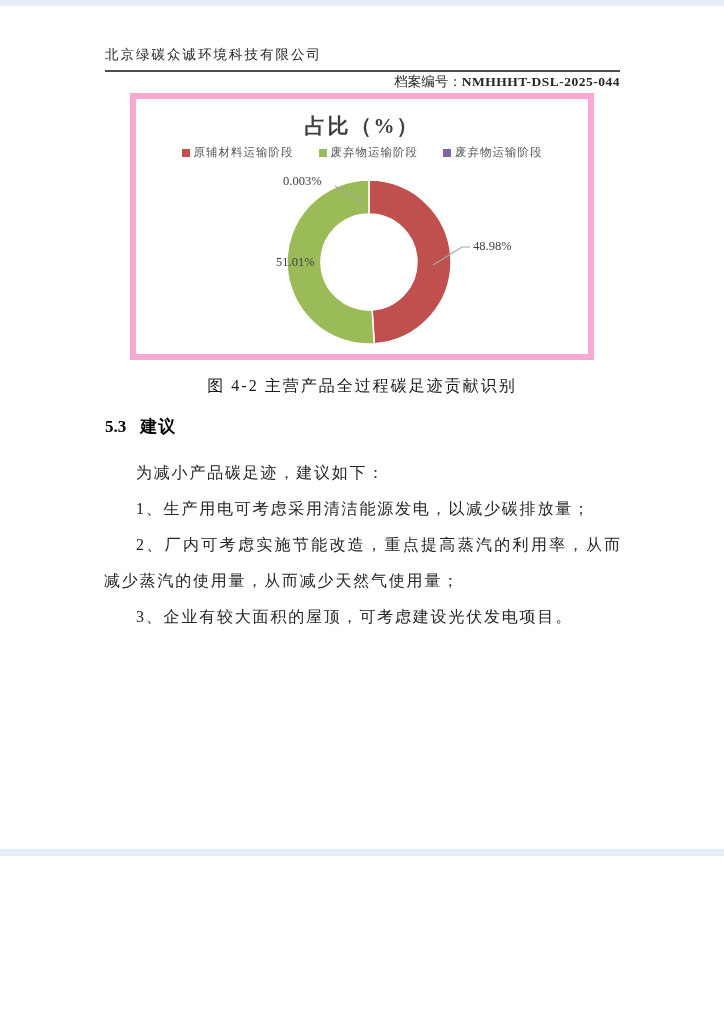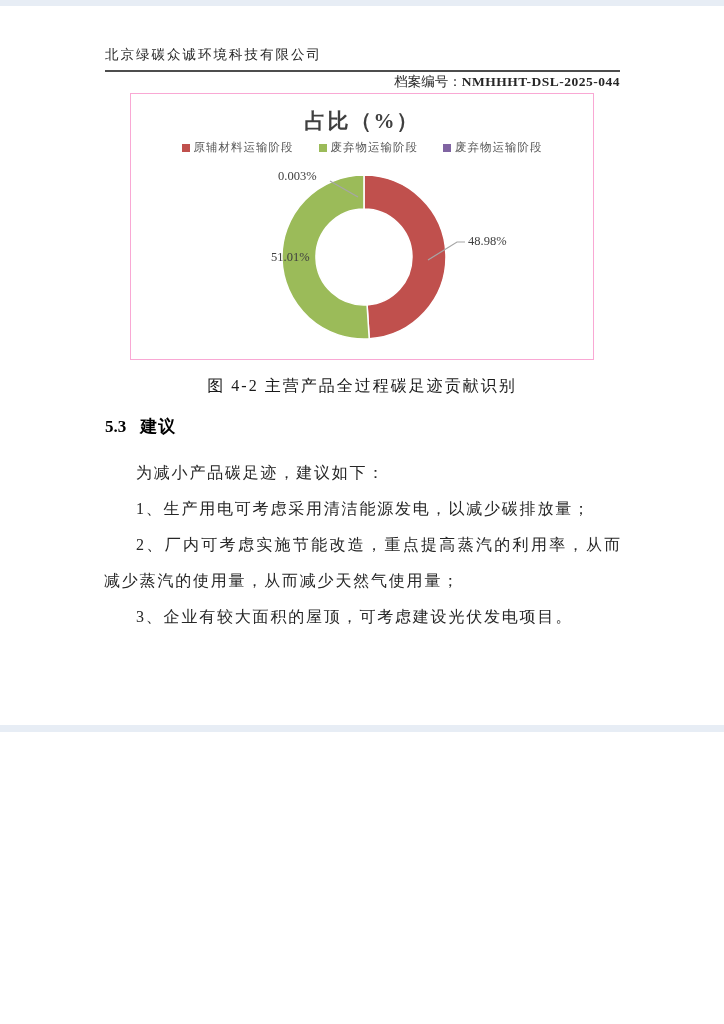--- a/index.html
+++ b/index.html
@@ -1,40 +1,40 @@
 <!DOCTYPE html>
 <html><head>
 <meta charset="utf-8">
 <style>
   * { margin: 0; padding: 0; box-sizing: border-box; }
   html, body { background: #ffffff; }
   .page {
     position: relative;
     width: 724px;
-    height: 732px;
+    height: 856px;
     margin: 0 auto;
     background: #ffffff;
     font-family: "Liberation Serif", "DejaVu Serif", serif;
     color: #1a1a1a;
     overflow: hidden;
   }
   .edge-strip { position: absolute; left: 0; width: 724px; background: #e7edf5; }
   .edge-strip.top { top: 0; height: 6px; }
   .edge-strip.bottom { bottom: 0; height: 7px; }
 
   
   .header { position: absolute; left: 105px; top: 46px; width: 515px; height: 26px;
             border-bottom: 2px solid #4d4d4d; display: flex; justify-content: space-between; align-items: flex-start; }
   .header .company { font-size: 13.5px; letter-spacing: 2px; color: #262626; }
   .header .archive { font-size: 13.5px; color: #262626; white-space: nowrap; margin-top: 27px; }
   .header .archive b { font-weight: bold; letter-spacing: 0.5px; }
 
   
   .chart-box { position: absolute; left: 130px; top: 93px; width: 464px; height: 267px;
-               background: #ffffff; border: 1px solid #f9a8d4; }
+               background: #ffffff; border: 6px solid #f9a8d4; }
   .chart-title { position: absolute; top: 13px; left: 0; width: 100%; text-align: center;
                  font-size: 21px; font-weight: bold; letter-spacing: 2px; color: #3f3f3f; }
   .chart-legend { position: absolute; top: 46px; left: 0; width: 100%;
                   display: flex; justify-content: center; align-items: center; gap: 25px;
                   font-size: 11.5px; color: #595959; letter-spacing: 1px; }
   .legend-item { display: flex; align-items: center; gap: 4px; }
   .legend-swatch { width: 8px; height: 8px; display: inline-block; }
   .plot-svg { position: absolute; left: 0; top: 0; width: 464px; height: 267px; }
   .datalabel { position: absolute; font-size: 12.5px; color: #404040; white-space: nowrap; }
 

